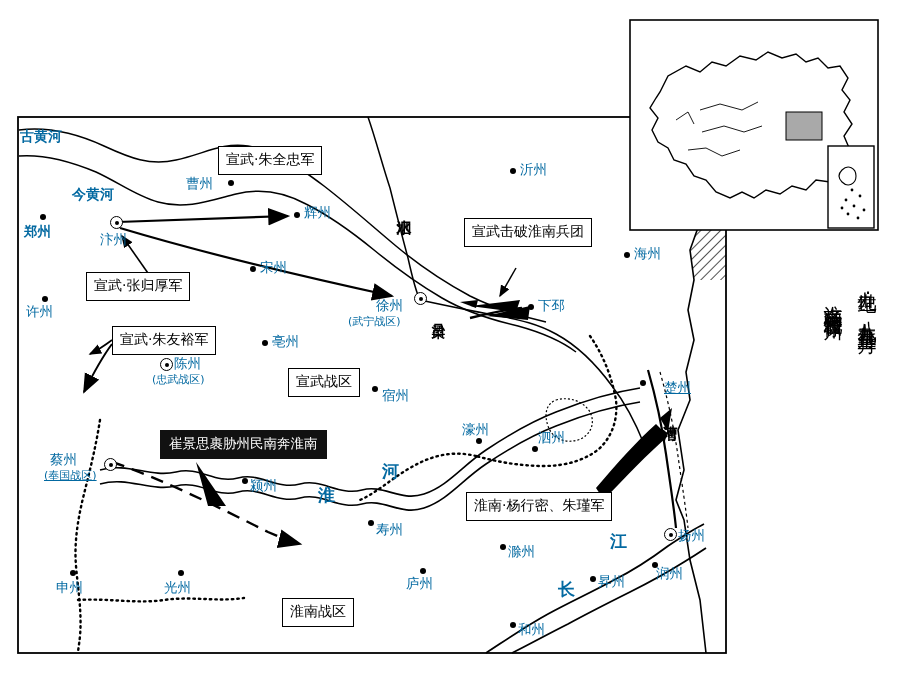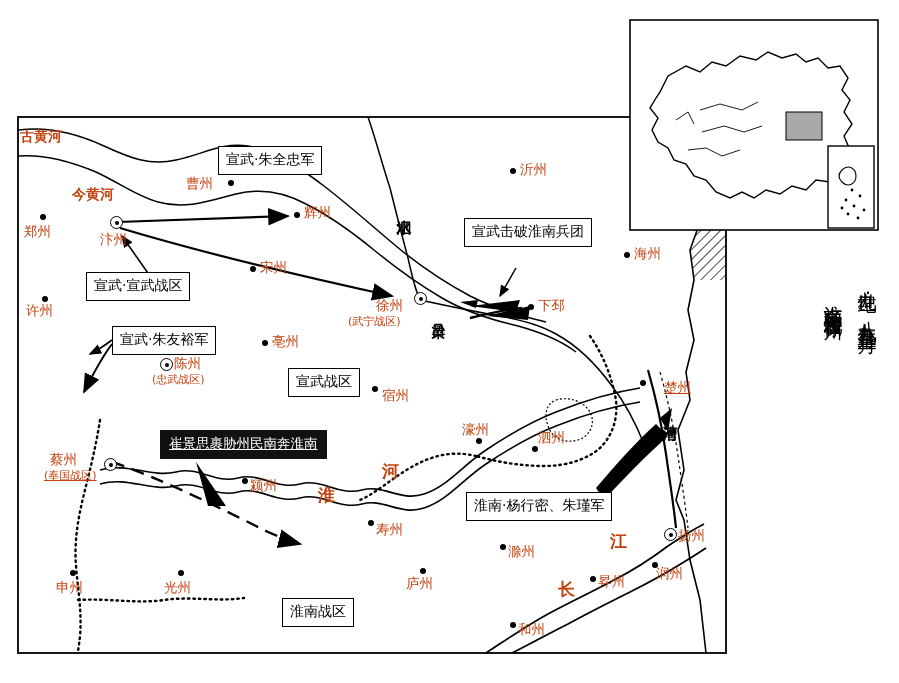--- a/index.html
+++ b/index.html
@@ -18,21 +18,21 @@
   .layer {
     position: absolute;
     left: 0; top: 0;
     width: 899px;
     height: 683px;
   }
   
   .lbl {
     position: absolute;
     font-family: "DejaVu Sans", sans-serif;
-    color: #c2410c;
+    color: #0369a1;
     white-space: nowrap;
     line-height: 1.15;
     font-size: 13px;
   }
   .lbl.city {
     font-size: 13.5px;
   }
   .lbl.small {
     font-size: 11px;
   }
@@ -237,42 +237,42 @@
   <div class="lbl riversm" style="left:72px; top:186px;">今黄河</div>
   <div class="vtext" style="left:394px; top:208px; font-size:15px; font-weight:bold; letter-spacing:0;">泗水</div>
   <div class="vtext" style="left:430px; top:312px; font-size:14px; font-weight:bold; letter-spacing:0;">吕梁</div>
   <div class="lbl river" style="left:318px; top:486px;">淮</div>
   <div class="lbl river" style="left:382px; top:462px;">河</div>
   <div class="vtext" style="left:660px; top:414px; font-size:15px; font-weight:bold; letter-spacing:0;">漕河</div>
   <div class="lbl river" style="left:558px; top:580px;">长</div>
   <div class="lbl river" style="left:610px; top:532px;">江</div>
 
   <div class="dot" style="left:40px; top:214px;"></div>
-  <div class="lbl city" style="left:24px; top:224px;">郑州</div>
+  <div class="lbl city" style="left:24px; top:224px;font-weight:bold;">郑州</div>
 
   <div class="circdot" style="left:110px; top:216px;"></div>
   <div class="lbl city" style="left:100px; top:232px;">汴州</div>
 
   <div class="dot" style="left:228px; top:180px;"></div>
   <div class="lbl city" style="left:186px; top:176px;">曹州</div>
 
   <div class="dot" style="left:294px; top:212px;"></div>
   <div class="lbl city" style="left:304px; top:205px;">辉州</div>
 
   <div class="dot" style="left:510px; top:168px;"></div>
   <div class="lbl city" style="left:520px; top:162px;">沂州</div>
 
   <div class="dot" style="left:624px; top:252px;"></div>
   <div class="lbl city" style="left:634px; top:246px;">海州</div>
 
   <div class="dot" style="left:250px; top:266px;"></div>
   <div class="lbl city" style="left:260px; top:260px;">宋州</div>
 
   <div class="dot" style="left:42px; top:296px;"></div>
-  <div class="lbl city" style="left:26px; top:304px;font-family:Liberation Mono, monospace;">许州</div>
+  <div class="lbl city" style="left:26px; top:304px;">许州</div>
 
   <div class="circdot" style="left:414px; top:292px;"></div>
   <div class="lbl city" style="left:376px; top:298px;">徐州</div>
   <div class="lbl small" style="left:348px; top:316px;">(武宁战区)</div>
 
   <div class="dot" style="left:528px; top:304px;"></div>
   <div class="lbl city" style="left:538px; top:298px;">下邳</div>
 
   <div class="dot" style="left:262px; top:340px;"></div>
   <div class="lbl city" style="left:272px; top:334px;">亳州</div>
@@ -322,27 +322,27 @@
   <div class="lbl city" style="left:598px; top:574px;">昇州</div>
 
   <div class="dot" style="left:652px; top:562px;"></div>
   <div class="lbl city" style="left:656px; top:566px;">润州</div>
 
   <div class="dot" style="left:510px; top:622px;"></div>
   <div class="lbl city" style="left:518px; top:622px;">和州</div>
 
   <div class="box" style="left:218px; top:146px;">宣武·朱全忠军</div>
 
-  <div class="box" style="left:86px; top:272px;">宣武·宣武战区</div>
+  <div class="box" style="left:86px; top:272px;">宣武·张归厚军</div>
 
   <div class="box" style="left:464px; top:218px;">宣武击破淮南兵团</div>
 
   <div class="box" style="left:112px; top:326px;">宣武·朱友裕军</div>
 
   <div class="box" style="left:288px; top:368px;">宣武战区</div>
 
   <div class="box" style="left:466px; top:492px;">淮南·杨行密、朱瑾军</div>
 
   <div class="box" style="left:282px; top:598px;">淮南战区</div>
 
-  <div class="box black" style="left:160px; top:430px;text-decoration:underline;">崔景思裹胁州民南奔淮南</div>
+  <div class="box black" style="left:160px; top:430px;">崔景思裹胁州民南奔淮南</div>
 
 </div>
 
 </body></html>

